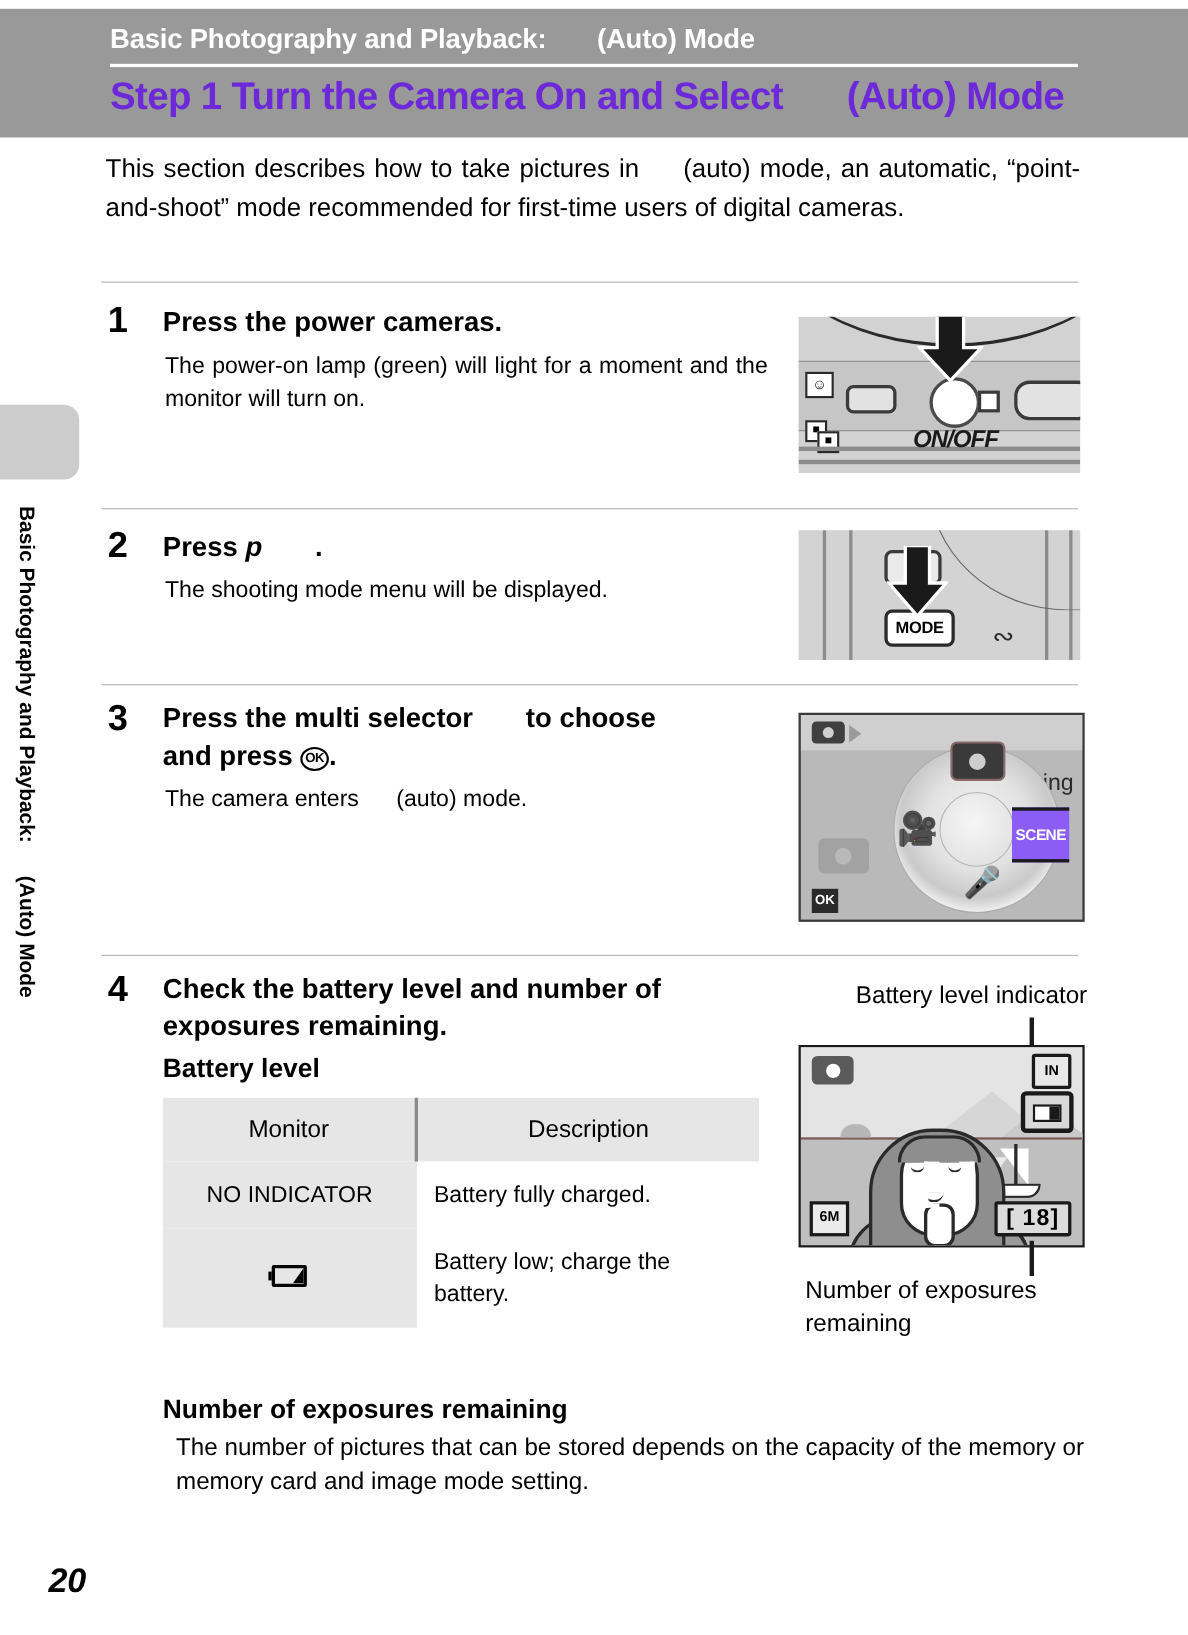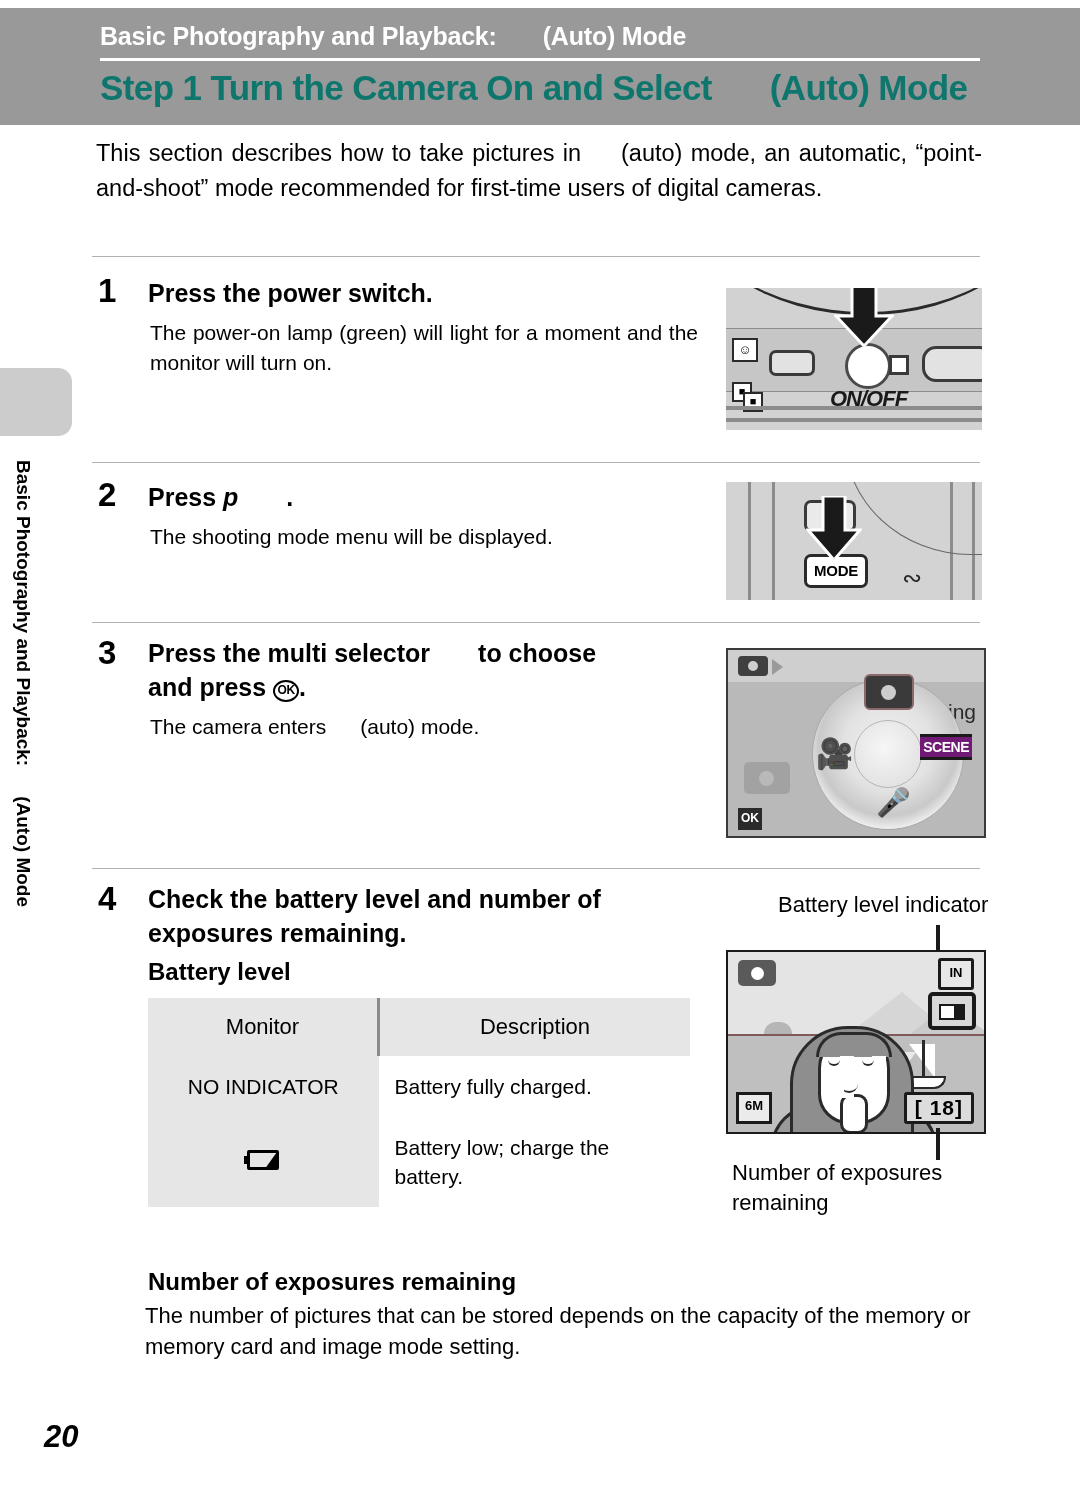--- a/index.html
+++ b/index.html
@@ -38,21 +38,21 @@
     left: 100px; top: 58px;
     width: 880px; height: 3px;
     background: #ffffff;
   }
   .header-title {
     position: absolute;
     left: 100px; top: 68px;
     width: 900px;
     font-size: 35px;
     font-weight: bold;
-    color: #0f766e;
+    color: #6d28d9;
     letter-spacing: -0.6px;
     white-space: nowrap;
   }
   .header-title .gap { display:inline-block; width: 58px; }
 
   
   .side-tab {
     position: absolute;
     left: -18px; top: 368px;
     width: 90px; height: 68px;
@@ -299,22 +299,22 @@
     width:46px;height:32px;background:#3a3a3a;border-radius:6px;
     border:2.5px solid #8a6a6a;
   }
   .f3-sel-cam:after{
     content:"";position:absolute;left:15px;top:9px;width:15px;height:15px;
     border-radius:50%;background:#cdcdcd;
   }
   .f3-movie { position:absolute; left:88px; top:86px; font-size:30px; color:#1a1a1a; }
   .f3-scene {
     position:absolute; right:12px; top:84px;
-    font-size:14px;font-weight:bold;color:#fff;background:#701a75;
-    padding:2px 3px; letter-spacing:-0.5px;
+    font-size:14px;font-weight:bold;color:#fff;background:#8b5cf6;
+    padding:14px 3px; letter-spacing:-0.5px;
     border-top:3px solid #1a1a1a;border-bottom:3px solid #1a1a1a;
   }
   .f3-mic { position:absolute; left:148px; top:136px; font-size:28px; color:#1a1a1a; }
 
   
   .fig4-label {
     position:absolute; left:730px; top:892px;
     font-size:22px; color:#000;margin-left:48px;
   }
   .fig4-leader-v {
@@ -462,21 +462,21 @@
     clip-path: polygon(100% 0, 100% 100%, 0 100%);
   }
   .warncell { line-height: 28px; font-size: 22px; }
 
   
   .noer-head {
     position:absolute; left:148px; top:1268px;
     font-size:24px; font-weight:bold;
   }
   .noer-body {
-    position:absolute; left:145px; top:1300px;
+    position:absolute; left:160px; top:1300px;
     width: 838px;
     font-size:22px; line-height:31px;
   }
   .page-num {
     position:absolute; left:44px; top:1419px;
     font-size:31px; font-weight:bold; font-style:italic;
   }
 </style>
 </head>
 <body>
@@ -498,21 +498,21 @@
 <div class="intro">
   <span>This section describes how to take pictures in</span><span class="gap"></span><span>(auto) mode, an automatic, “point-and-shoot” mode recommended for first-time users of digital cameras.</span>
 </div>
 
 <div class="sep" style="top:256px"></div>
 <div class="sep" style="top:462px"></div>
 <div class="sep" style="top:622px"></div>
 <div class="sep" style="top:868px"></div>
 
 <div class="step-num" style="left:98px;  top:272px">1</div>
-<div class="step-head" style="left:148px; top:276px; width:560px">Press the power switch.</div>
+<div class="step-head" style="left:148px; top:276px; width:560px">Press the power cameras.</div>
 <div class="step-body" style="left:150px; top:318px; width:548px">The power-on lamp (green) will light for a moment and the monitor will turn on.</div>
 
 <div class="fig1">
   <div class="f1-topcurve"></div>
   <div class="f1-band"></div>
   <div class="f1-icon1">☺</div>
   <div class="f1-icon2">■</div>
   <div class="f1-icon3">■</div>
   <div class="f1-shutter"></div>
   <div class="f1-powerbtn"></div>

